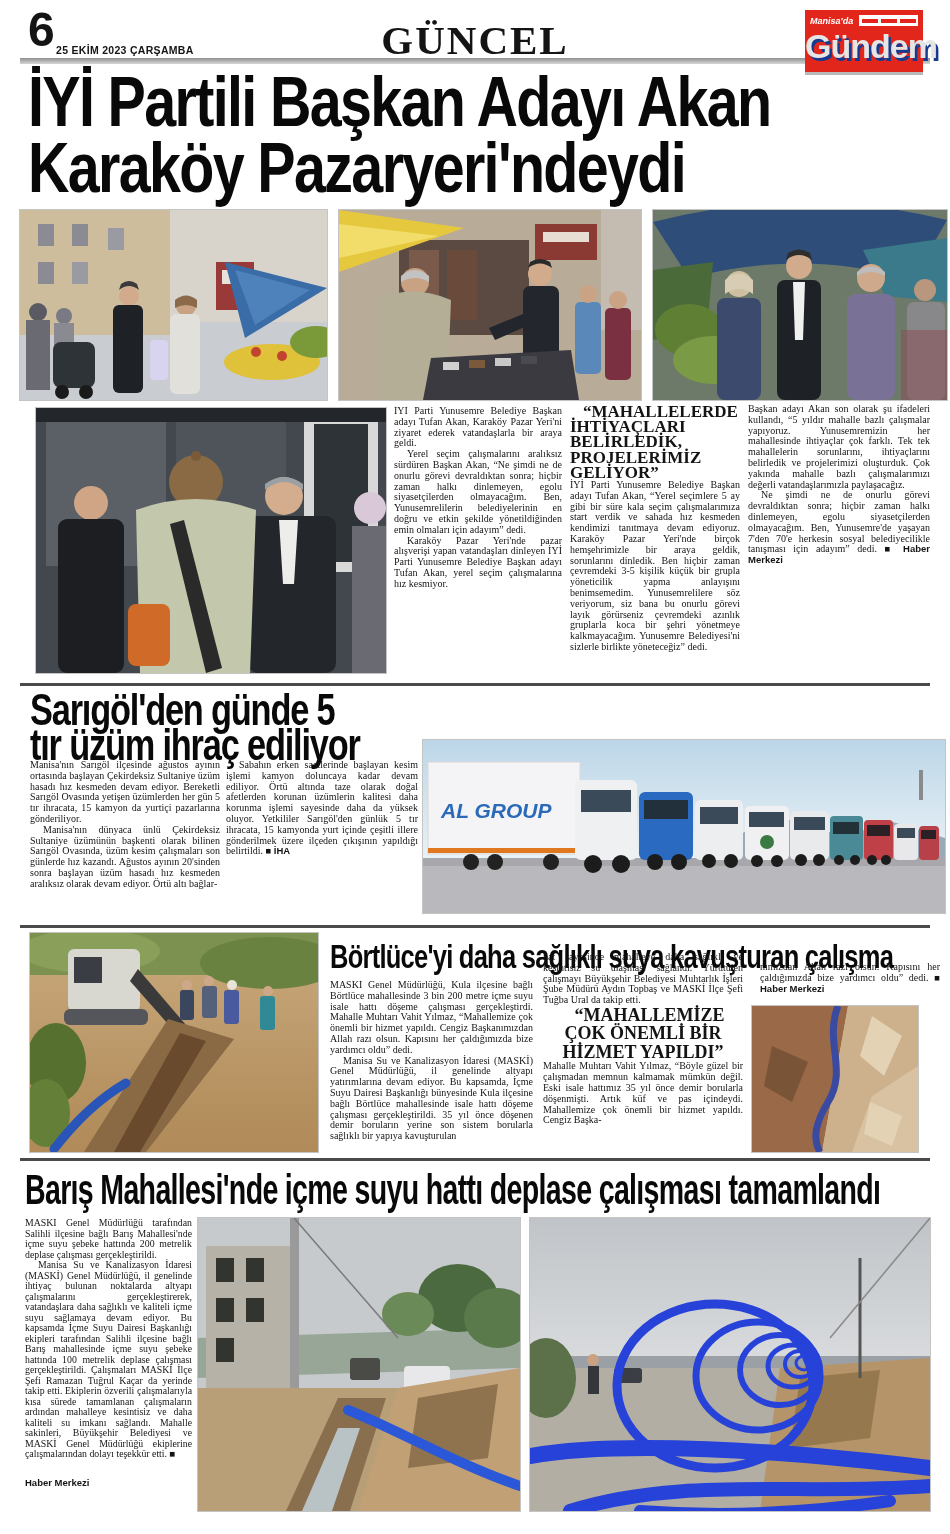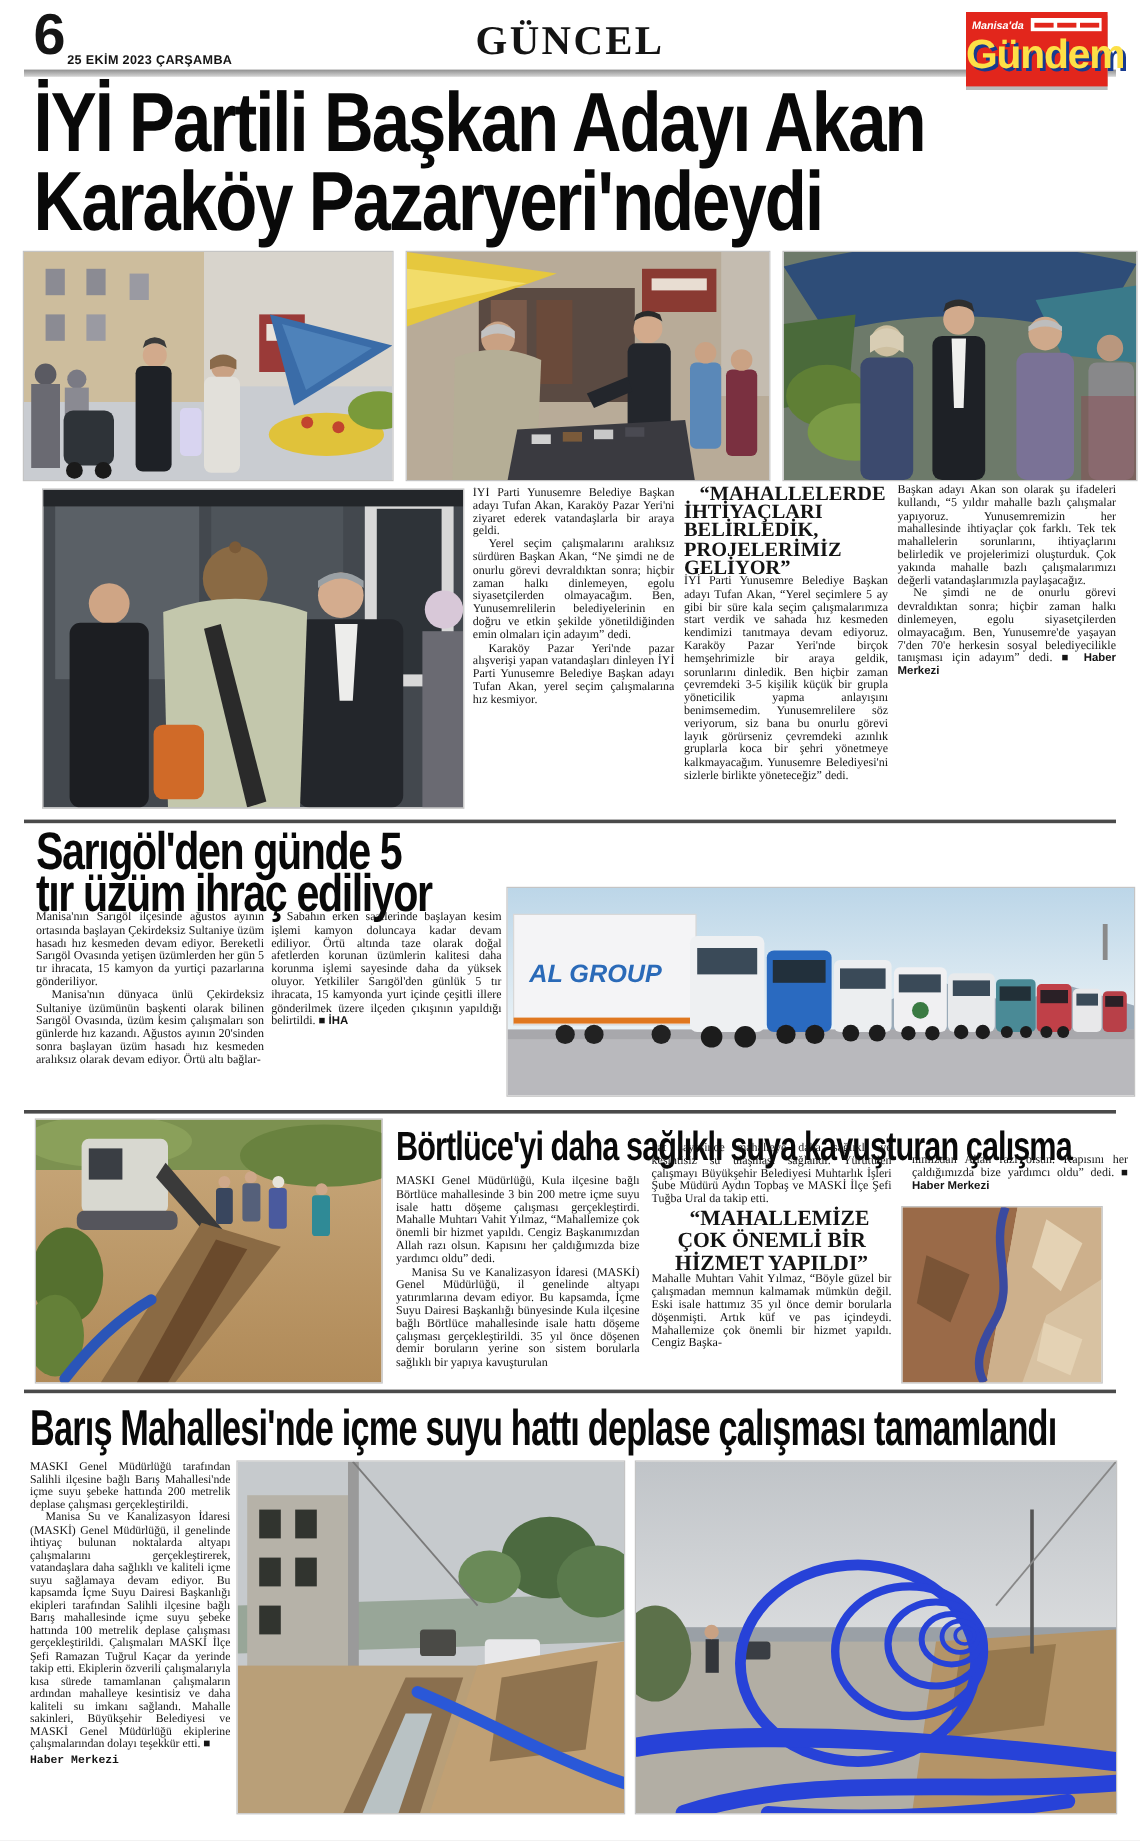--- a/index.html
+++ b/index.html
@@ -2,43 +2,43 @@
 <html><head>
 <meta charset="utf-8">
 <style>
   html,body{margin:0;padding:0;background:#ddd;}
   .page{position:relative;width:950px;height:1534px;background:#fff;margin:0 auto;overflow:hidden;
         font-family:"Liberation Serif",serif;color:#141414;}
   .abs{position:absolute;}
   
   .page-num{left:28px;top:6px;font-family:"Liberation Sans",sans-serif;font-weight:bold;font-size:48px;line-height:48px;}
   .date{left:56px;top:44px;font-family:"Liberation Sans",sans-serif;font-weight:bold;font-size:10.5px;letter-spacing:.3px;}
-  .section{left:0;top:16px;width:950px;text-align:center;font-weight:bold;font-size:34px;letter-spacing:2px;font-family:"Liberation Serif",serif;}
+  .section{left:0;top:16px;width:950px;text-align:center;font-weight:bold;font-size:41px;letter-spacing:2px;font-family:"Liberation Serif",serif;}
   .header-rule{left:20px;top:58px;width:910px;height:6px;background:linear-gradient(to bottom,#8f8f8f,#d6d6d6);}
   .logo{left:805px;top:10px;width:118px;height:62px;background:#e2261c;box-shadow:0 3px 0 #b9b9b9;}
   .logo-top{position:absolute;left:5px;top:4px;right:5px;height:13px;display:flex;align-items:center;}
   .logo-top-text{color:#fff;font-family:"Liberation Sans",sans-serif;font-style:italic;font-weight:bold;font-size:9px;}
   .logo-strip{margin-left:6px;flex:1;height:11px;background:#fff;display:flex;align-items:center;justify-content:center;gap:3px;}
   .logo-strip i{display:block;width:16px;height:4px;background:#e2261c;}
-  .logo-main{position:absolute;left:0;right:0;top:16px;text-align:center;color:#fde047;font-family:"Liberation Sans",sans-serif;
+  .logo-main{position:absolute;left:0;right:0;top:16px;text-align:center;color:#e5e5e5;font-family:"Liberation Sans",sans-serif;
              font-weight:bold;font-size:34px;line-height:40px;letter-spacing:-1px;text-shadow:2.5px 2.5px 0 #173a8f;}
   
   .hl{font-family:"Liberation Sans",sans-serif;font-weight:bold;color:#090909;white-space:nowrap;transform-origin:left top;letter-spacing:-2px;}
   .hl-main{font-size:70px;line-height:64px;transform:scaleX(.82);}
   .hl-sarigol{font-size:44px;line-height:35px;transform:scaleX(.78);letter-spacing:-1.5px;}
   .hl-bortluce{font-size:34px;line-height:36px;transform:scaleX(.75);letter-spacing:-1px;}
   .hl-baris{font-size:42px;line-height:44px;transform:scaleX(.68);letter-spacing:-1px;}
   
   .col{font-size:10px;line-height:10.8px;text-align:justify;overflow:hidden;}
   .col p{margin:0;text-indent:13px;}
   .col p.ni{text-indent:0;}
   .qhead{font-weight:bold;font-size:17px;line-height:15.2px;text-align:left;text-indent:0;margin:0 0 4px 0;font-family:"Liberation Serif",serif;}
   .qhead2{font-weight:bold;font-size:18px;line-height:18.5px;margin:6px 0 3px 0;text-align:center;text-indent:0;}
   .byline{font-family:"Liberation Sans",sans-serif;font-weight:bold;font-size:9.5px;}
-  .byline-block{display:block;margin-top:2px;text-indent:0;font-family:Liberation Mono, monospace;}
+  .byline-block{display:block;margin-top:18px;text-indent:0;}
   
   .rule{left:20px;width:910px;height:3px;background:#4a4a4a;}
   .photo{outline:1px solid #c4c4c4;background:#eee;}
 </style>
 </head>
 <body>
 
 <div class="page">
 
   <div class="abs page-num">6</div>

